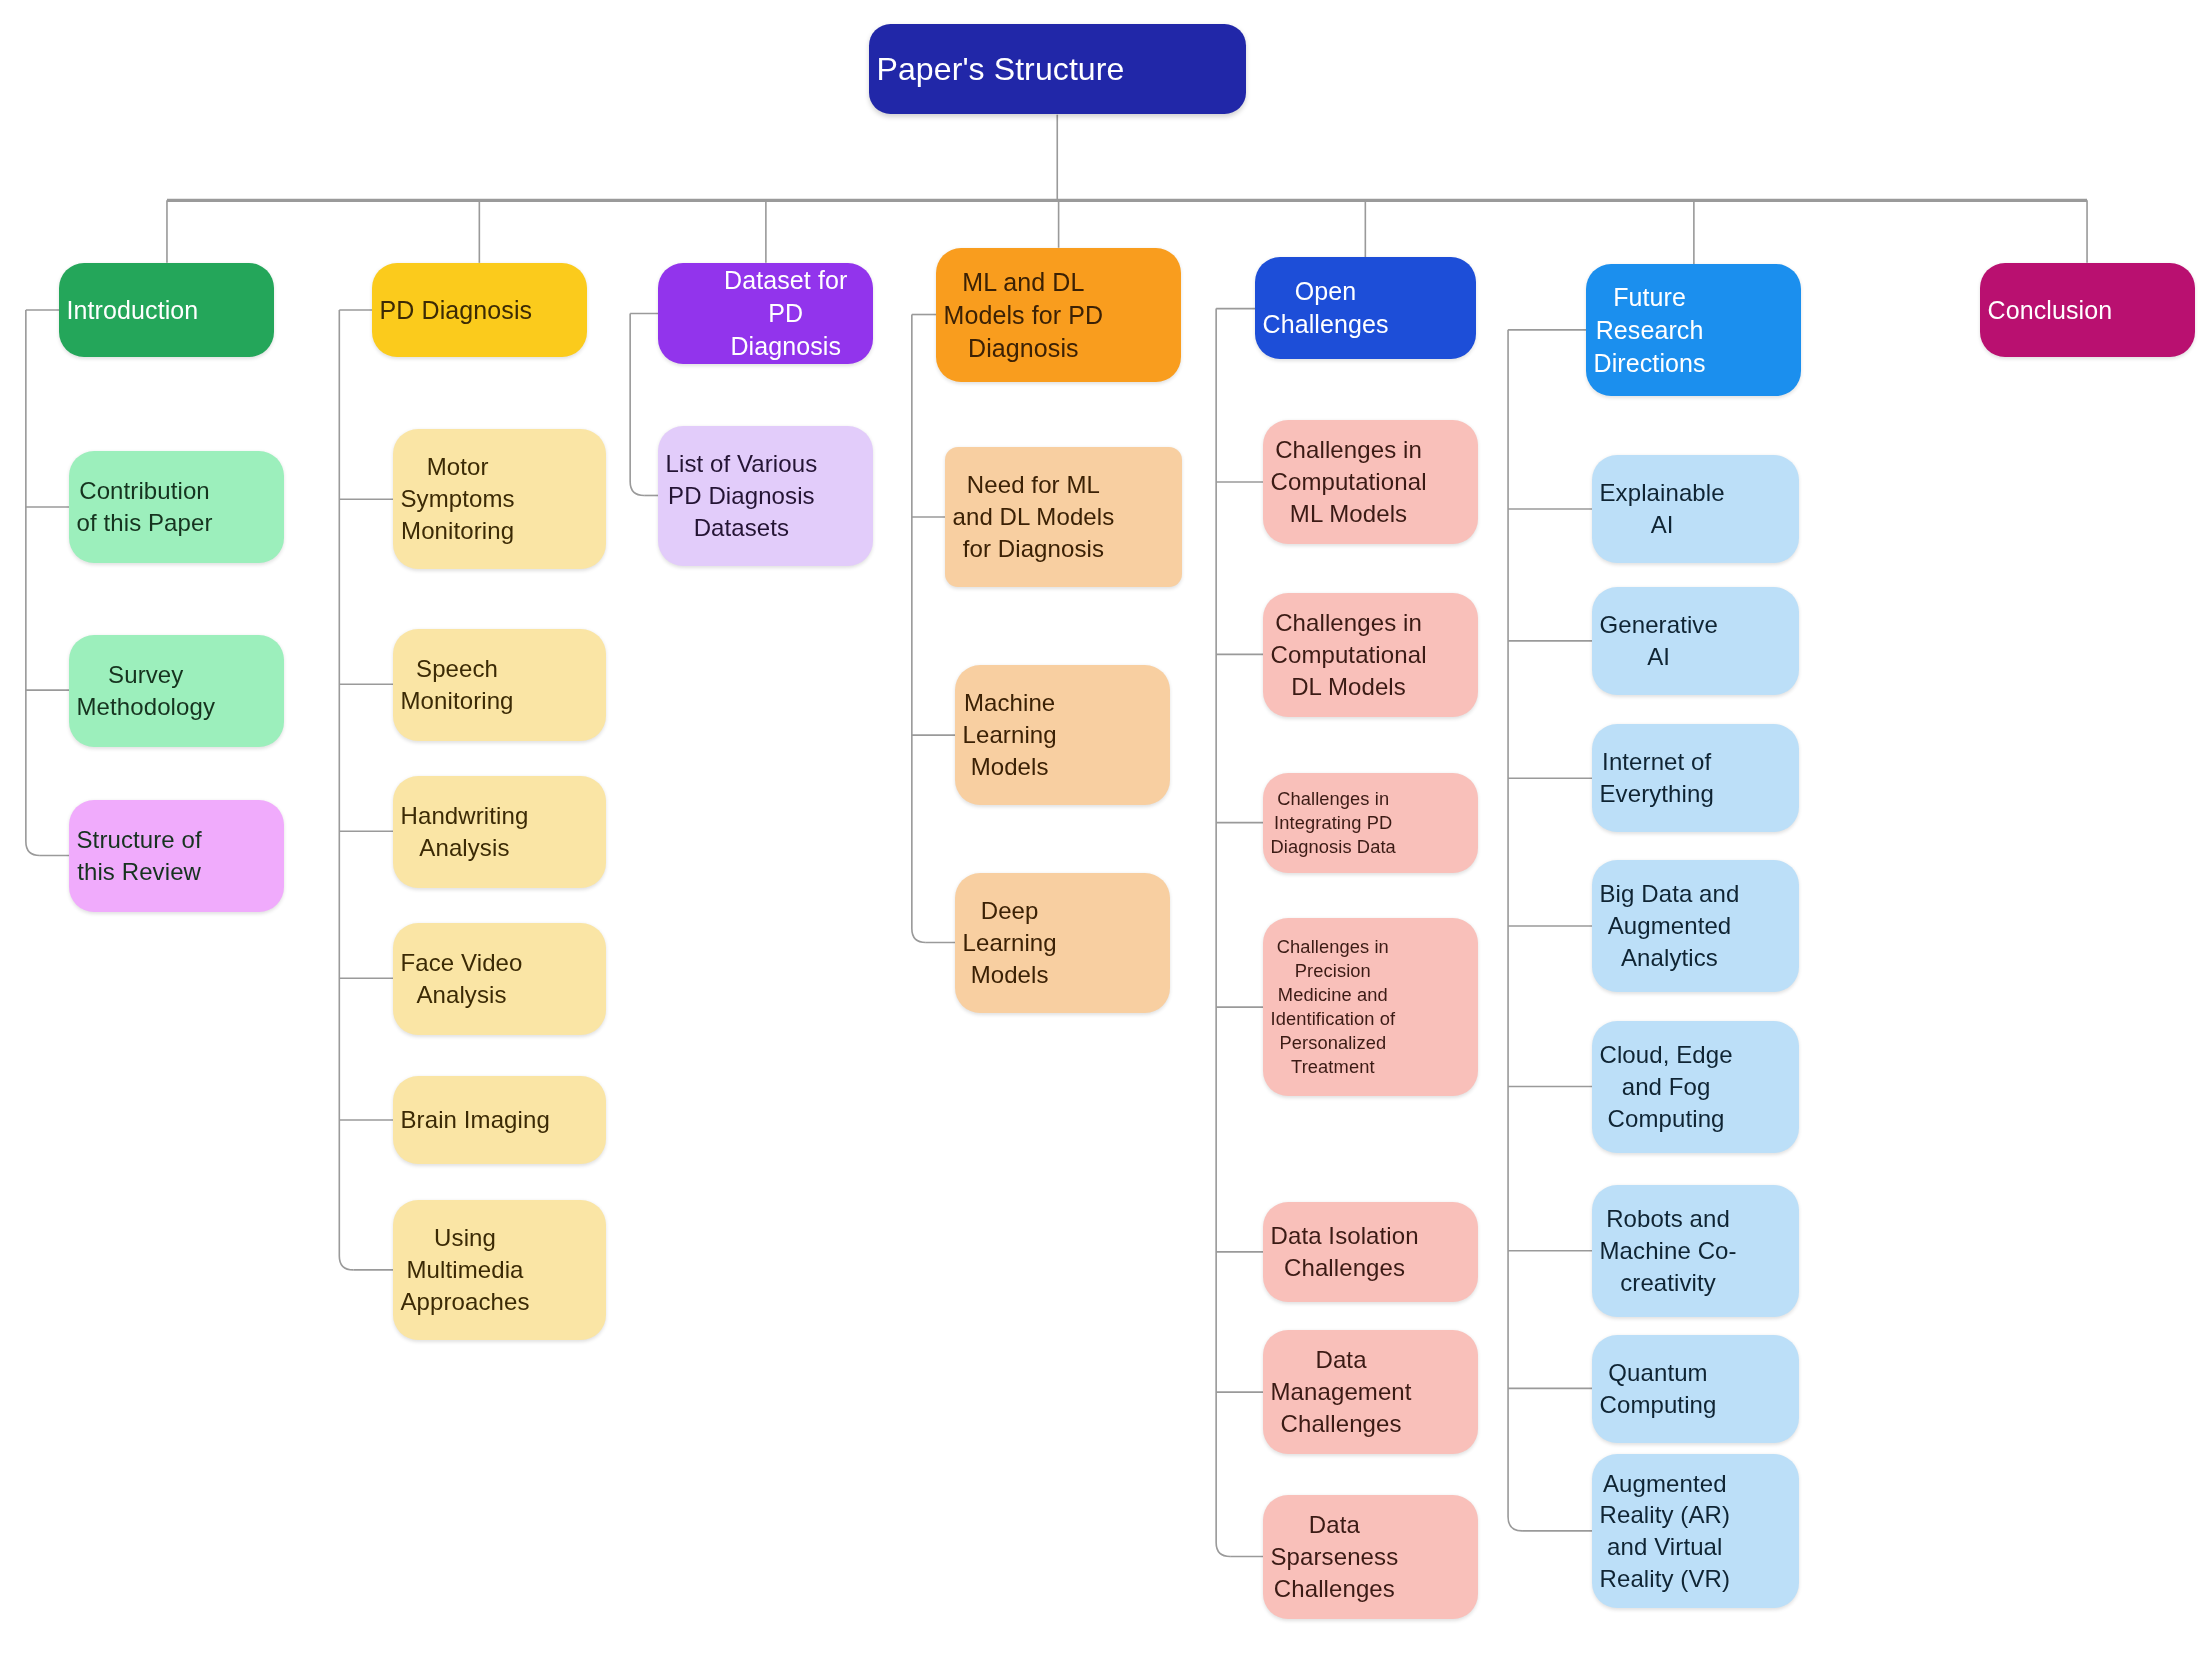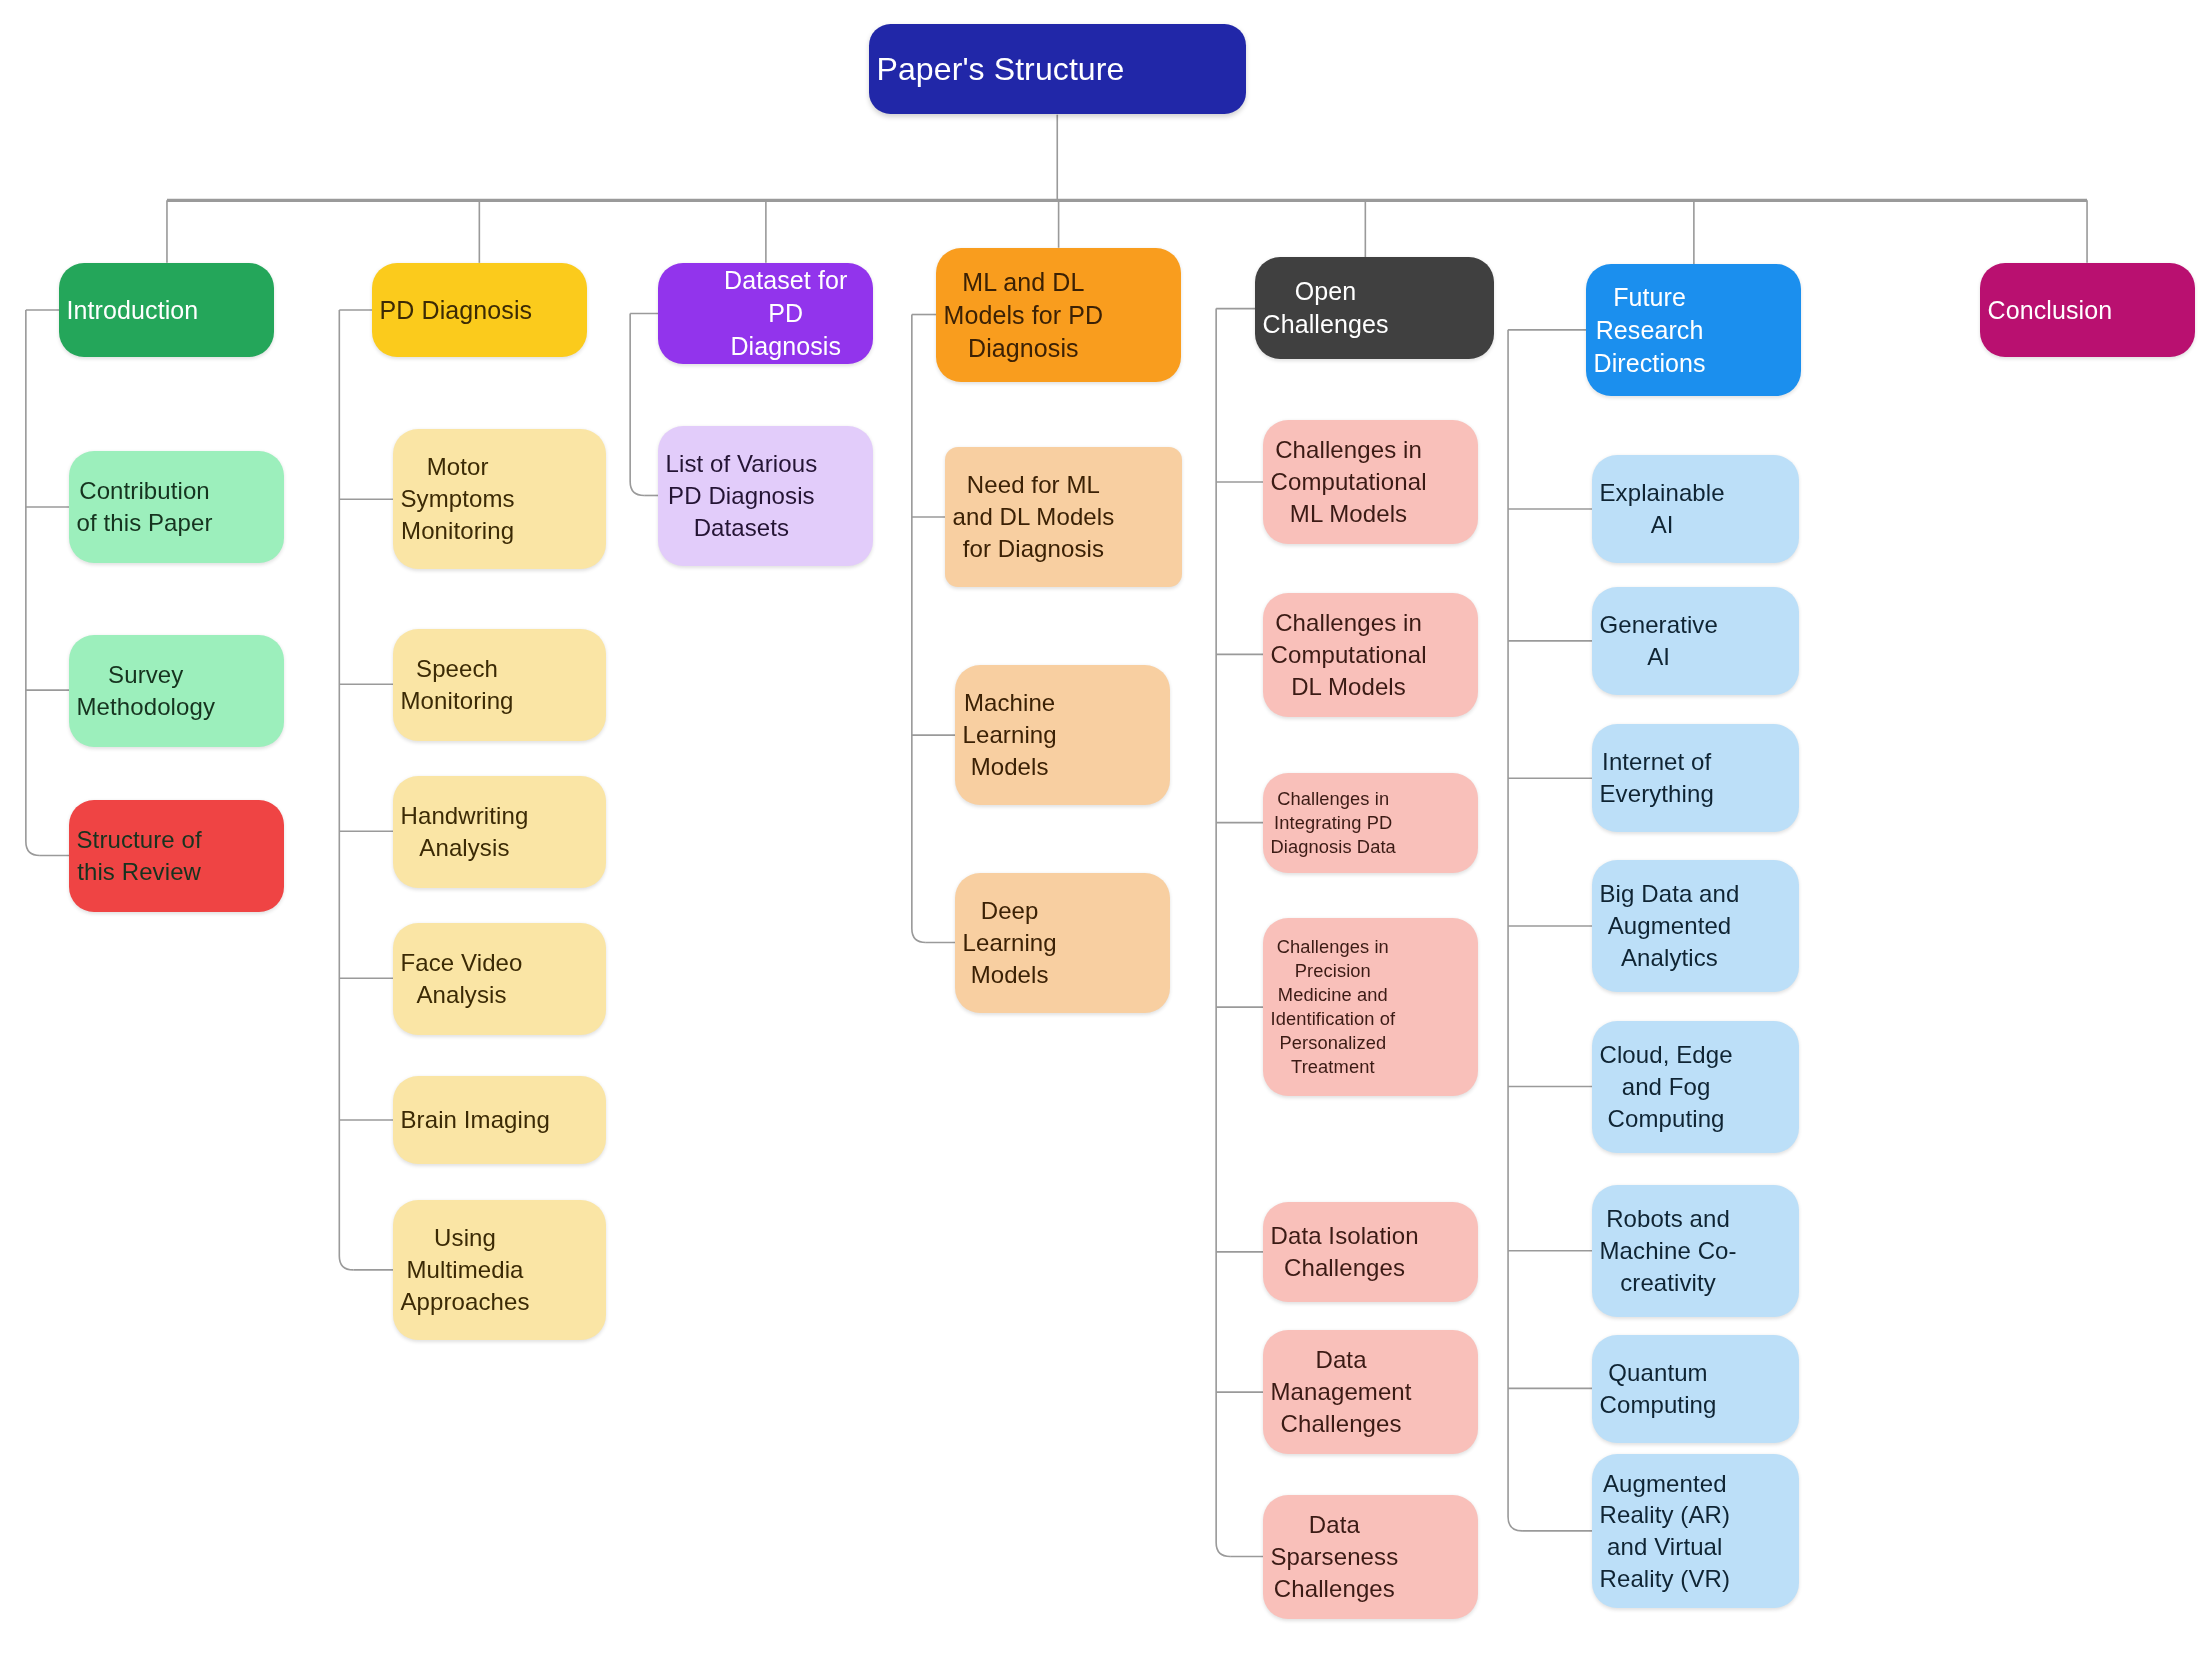--- a/index.html
+++ b/index.html
@@ -86,21 +86,21 @@
       <path d="M 2826 2842.5 L 2965 2842.5" stroke="#9a9a9a" stroke-width="3" fill="none" stroke-linecap="butt"></path>
       <path d="M 3875 372 L 3875 488" stroke="#9a9a9a" stroke-width="3" fill="none" stroke-linecap="butt"></path>
     </svg>
   <div id="node-layer">
       <div class="node root" style="left: 869px; top: 24px; width: 377px; height: 90px; background: rgb(33, 39, 168); color: rgb(255, 255, 255);"><span>Paper's Structure</span></div>
       <div class="node lvl1" style="left: 59px; top: 263px; width: 215px; height: 94px; background: rgb(36, 166, 90); color: rgb(255, 255, 255);"><span>Introduction</span></div>
       <div class="node lvl2" style="left: 69px; top: 451px; width: 215px; height: 112px; background: rgb(156, 239, 188); color: rgb(22, 51, 31);"><span>Contribution
 of this Paper</span></div>
       <div class="node lvl2" style="left: 69px; top: 635px; width: 215px; height: 112px; background: rgb(156, 239, 188); color: rgb(22, 51, 31);"><span>Survey
 Methodology</span></div>
-      <div class="node lvl2" style="left: 69px; top: 800px; width: 215px; height: 112px; background: #ef4444; color: rgb(22, 51, 31);"><span>Structure of
+      <div class="node lvl2" style="left: 69px; top: 800px; width: 215px; height: 112px; background: #f0abfc; color: rgb(22, 51, 31);"><span>Structure of
 this Review</span></div>
       <div class="node lvl1" style="left: 372px; top: 263px; width: 215px; height: 94px; background: rgb(251, 203, 28); color: rgb(59, 42, 5);"><span>PD Diagnosis</span></div>
       <div class="node lvl2" style="left: 393px; top: 429px; width: 213px; height: 140px; background: rgb(250, 229, 165); color: rgb(59, 42, 5);"><span>Motor
 Symptoms
 Monitoring</span></div>
       <div class="node lvl2" style="left: 393px; top: 629px; width: 213px; height: 112px; background: rgb(250, 229, 165); color: rgb(59, 42, 5);"><span>Speech
 Monitoring</span></div>
       <div class="node lvl2" style="left: 393px; top: 776px; width: 213px; height: 112px; background: rgb(250, 229, 165); color: rgb(59, 42, 5);"><span>Handwriting
 Analysis</span></div>
       <div class="node lvl2" style="left: 393px; top: 923px; width: 213px; height: 112px; background: rgb(250, 229, 165); color: rgb(59, 42, 5);"><span>Face Video
@@ -119,21 +119,21 @@
 Diagnosis</span></div>
       <div class="node lvl2" style="left: 945px; top: 447px; width: 237px; height: 140px; background: rgb(248, 207, 161); color: rgb(59, 33, 5); border-radius: 13px;"><span>Need for ML
 and DL Models
 for Diagnosis</span></div>
       <div class="node lvl2" style="left: 955px; top: 665px; width: 215px; height: 140px; background: rgb(248, 207, 161); color: rgb(59, 33, 5);"><span>Machine
 Learning
 Models</span></div>
       <div class="node lvl2" style="left: 955px; top: 873px; width: 215px; height: 140px; background: rgb(248, 207, 161); color: rgb(59, 33, 5);"><span>Deep
 Learning
 Models</span></div>
-      <div class="node lvl1" style="left: 1255px; top: 257px; width: 239px; height: 102px; background: #404040; color: rgb(255, 255, 255);"><span>Open
+      <div class="node lvl1" style="left: 1255px; top: 257px; width: 221px; height: 102px; background: #1d4ed8; color: rgb(255, 255, 255);"><span>Open
 Challenges</span></div>
       <div class="node lvl2" style="left: 1263px; top: 420px; width: 215px; height: 124px; background: rgb(249, 192, 186); color: rgb(59, 27, 21);"><span>Challenges in
 Computational
 ML Models</span></div>
       <div class="node lvl2" style="left: 1263px; top: 593px; width: 215px; height: 124px; background: rgb(249, 192, 186); color: rgb(59, 27, 21);"><span>Challenges in
 Computational
 DL Models</span></div>
       <div class="node lvl2 small" style="left: 1263px; top: 773px; width: 215px; height: 100px; background: rgb(249, 192, 186); color: rgb(59, 27, 21);"><span>Challenges in
 Integrating PD
 Diagnosis Data</span></div>

